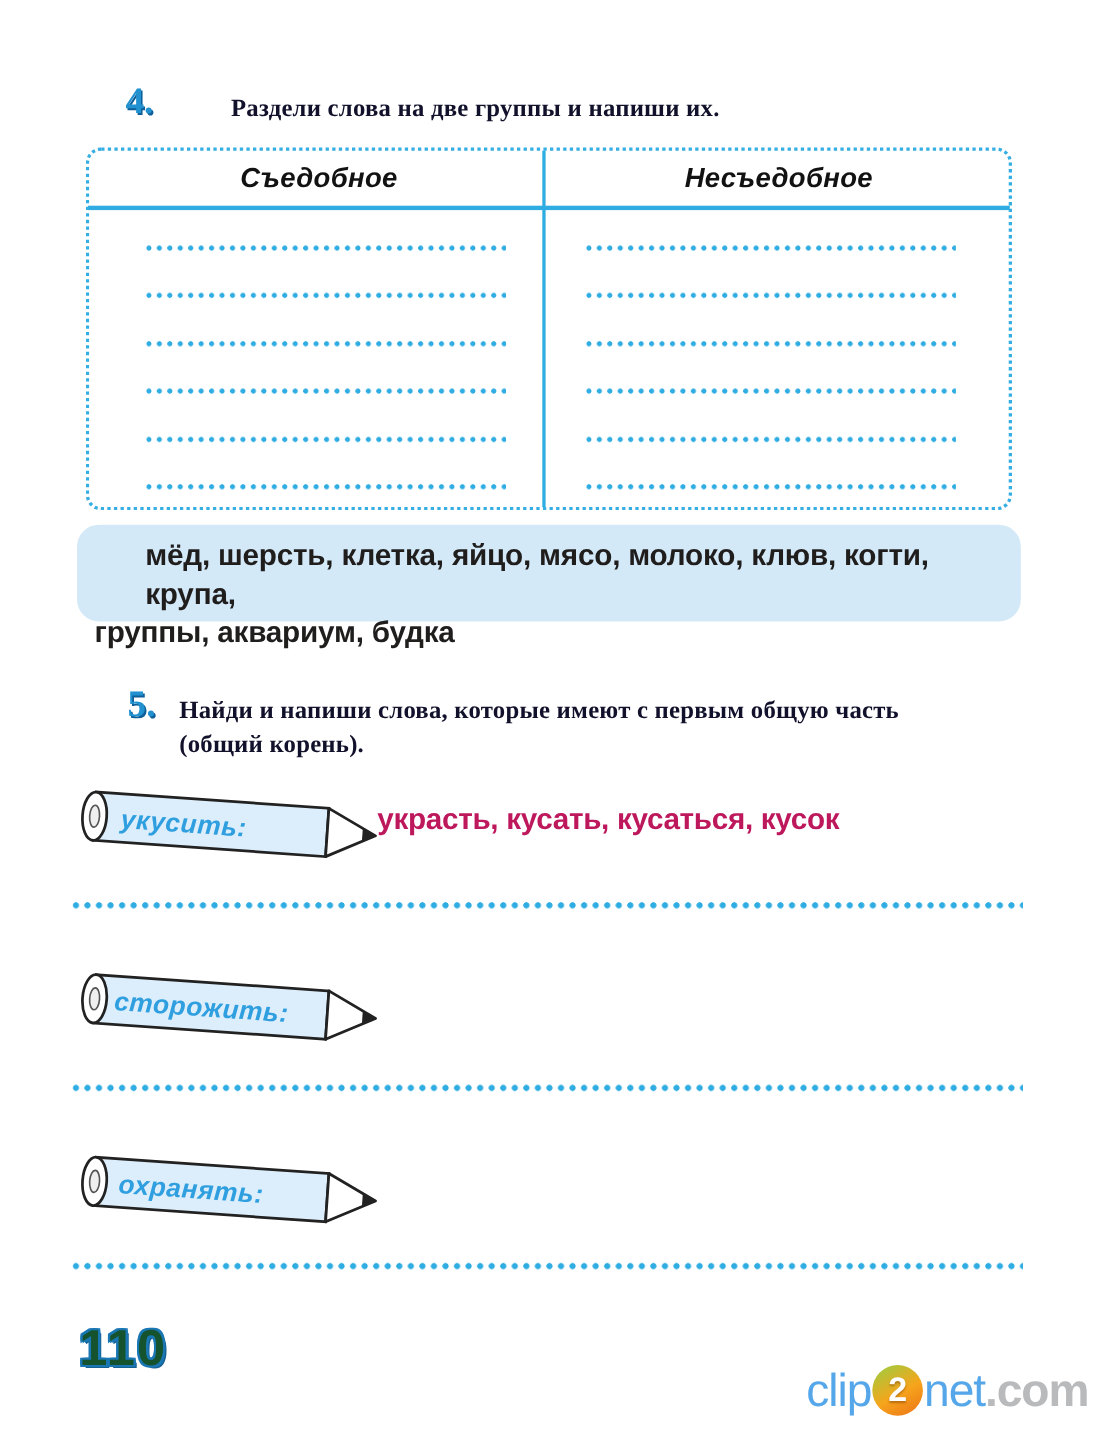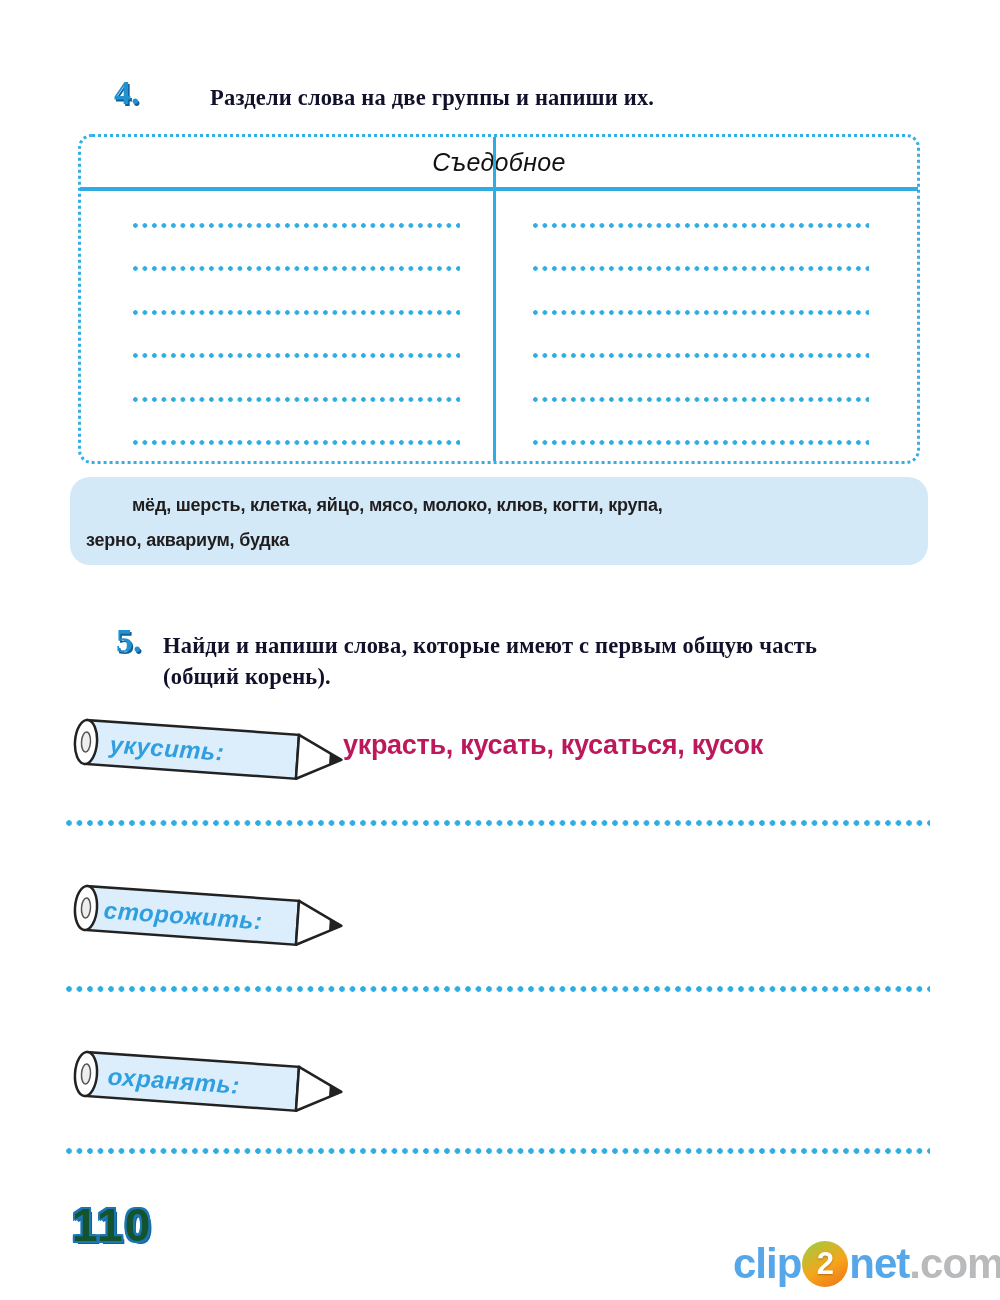--- a/index.html
+++ b/index.html
@@ -18,38 +18,38 @@
     font-size:22.5px; color:#11112b; letter-spacing:.2px; line-height:31px;
   }
   
   .sort-table {
     position:absolute; left:78px; top:134px; width:842px; height:330px;
     border:3px dotted #35aee3; border-radius:14px;
   }
   .thead { position:absolute; top:0; left:0; right:0; height:50px; display:flex; }
   .thead .cell {
     flex:1; display:flex; align-items:center; justify-content:center;
-    font-weight:normal; font-style:italic; font-size:25px; color:#121212;
+    font-weight:bold; font-style:italic; font-size:25px; color:#121212;
     letter-spacing:.3px;
   }
   .head-rule { position:absolute; top:50px; left:-1px; right:-1px; height:3.5px; background:#2fade3; }
   .v-divider { position:absolute; top:0; bottom:0; left:412px; width:3px; background:#2fade3; }
   .col { position:absolute; top:86px; bottom:16px; display:flex; flex-direction:column; justify-content:space-between; }
   .col-left  { left:52px;  width:327px; }
   .col-right { left:452px; width:336px; }
   .wline {
     height:5px; background-repeat:repeat-x;
     background-image:radial-gradient(circle at 2.4px 2.5px, #2fade3 2px, rgba(0,0,0,0) 2.6px);
     background-size:9.5px 5px;
   }
   
   .wordbank {
     position:absolute; left:70px; top:477px; width:858px; height:88px;
     background:#d3e9f8; border-radius:20px; padding-top:11px;
-    font-size:18px; font-weight:700; letter-spacing:-.2px; color:#201d1d; line-height:35px;
+    font-size:27px; font-weight:700; letter-spacing:-.2px; color:#201d1d; line-height:35px;
   }
   .wb-line1 { padding-left:62px; }
   .wb-line2 { padding-left:16px; }
   
   .p-item { position:absolute; left:64px; width:880px; height:95px; }
   .pencil-text {
     font-family:"Liberation Sans", sans-serif; font-weight:bold; font-style:italic;
     font-size:24px; fill:#2f9fdf; letter-spacing:.5px;
   }
   .answer {
@@ -64,41 +64,42 @@
   
   .page-num {
     position:absolute; left:72px; top:1198px;
     font-weight:bold; font-size:46px; letter-spacing:2px;
     color:#14532d;
     text-shadow:2px 0 0 #1a77b4, -2px 0 0 #1a77b4, 0 2px 0 #1a77b4, 0 -2px 0 #1a77b4,
                 2px 2px 0 #1a77b4, -2px 2px 0 #1a77b4, 2px -2px 0 #1a77b4, -2px -2px 0 #1a77b4,
                 3px 3px 0 #155f91;
   }
   .logo { position:absolute; left:733px; top:1240px; display:flex; align-items:center; }
-  .logo .word { font-weight:bold; font-size:42px; color:#56a7e9; letter-spacing:-1px; }
+  .logo .word { font-weight:normal; font-size:42px; color:#56a7e9; letter-spacing:-1px; }
   .logo .two-circle {
     width:46px; height:46px; border-radius:50%; margin:0 1px;
     background:linear-gradient(150deg, #a6c93c 8%, #f6a51c 55%, #ee7d18 90%);
     display:flex; align-items:center; justify-content:center;
     color:#fff; font-weight:bold; font-size:31px;
     text-shadow:0 1px 2px rgba(140,70,0,.55);
   }
   .logo .com { font-weight:bold; font-size:42px; color:#b8babc; letter-spacing:-1px; }
 </style>
 </head>
 <body>
 
 <div class="page">
 
   <div class="ex-num" style="left:114px; top:74px;">4.</div>
   <div class="instr" style="left:163px; top:82px;margin-left:47px;">Раздели слова на две группы и напиши их.</div>
 
   <div class="sort-table">
     <div class="thead">
       <div class="cell">Съедобное</div>
+      <div class="cell">Несъедобное</div>
     </div>
     <div class="head-rule"></div>
     <div class="v-divider"></div>
     <div class="col col-left">
       <div class="wline"></div>
       <div class="wline"></div>
       <div class="wline"></div>
       <div class="wline"></div>
       <div class="wline"></div>
       <div class="wline"></div>
@@ -108,21 +109,21 @@
       <div class="wline"></div>
       <div class="wline"></div>
       <div class="wline"></div>
       <div class="wline"></div>
       <div class="wline"></div>
     </div>
   </div>
 
   <div class="wordbank">
     <div class="wb-line1">мёд, шерсть, клетка, яйцо, мясо, молоко, клюв, когти, крупа,</div>
-    <div class="wb-line2">зерно, аквариум, будка</div>
+    <div class="wb-line2">группы, аквариум, будка</div>
   </div>
 
   <div class="ex-num" style="left:116px; top:622px;">5.</div>
   <div class="instr" style="left:163px; top:630px; width:800px;">
     <div>Найди и напиши слова, которые имеют с первым общую часть</div>
     <div>(общий корень).</div>
   </div>
 
   <div class="p-item" style="top:706px;">
     <svg width="290" height="95" viewBox="0 0 290 95">

